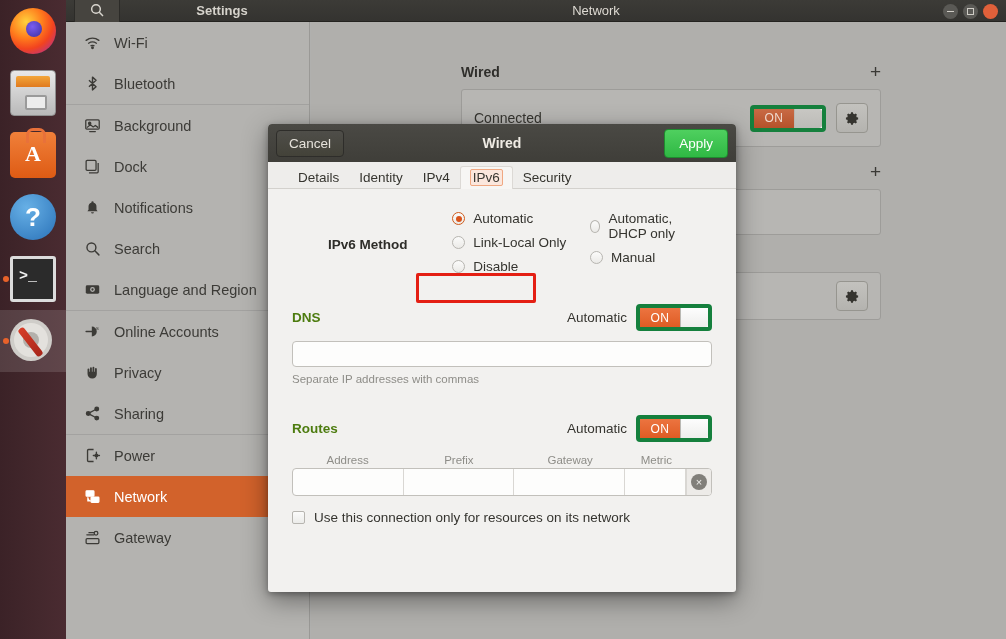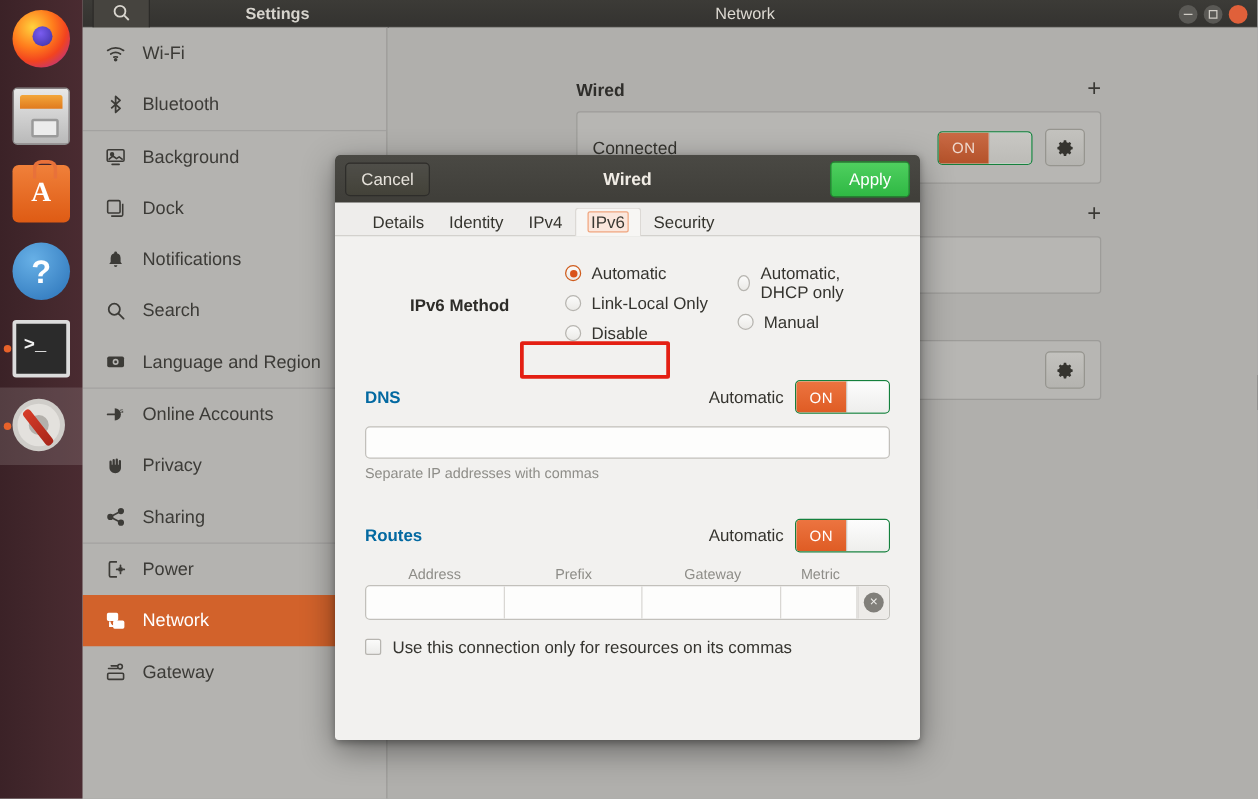--- a/index.html
+++ b/index.html
@@ -177,21 +177,21 @@
   .net-card .lbl { color:#35342f; font-size:14px; flex:1; }
   .gearbtn {
     width:32px; height:30px; border:1px solid #96958f; border-radius:4px;
     background: linear-gradient(#c3c2be,#b4b3af);
     display:flex; align-items:center; justify-content:center;
   }
   .gearbtn svg { width:15px; height:15px; }
 
   
   .toggle {
-    width:76px; height:27px; border:1px solid #15803d; border-radius:4px;
+    width:76px; height:27px; border:4px solid #15803d; border-radius:4px;
     background:#fff; display:flex; overflow:hidden; position:relative;
   }
   .toggle .on {
     width:40px; display:flex; align-items:center; justify-content:center;
     background: linear-gradient(#ec7440,#df5c24);
     color:#fff; font-size:12px; letter-spacing:0.5px;
   }
   .toggle .knob {
     flex:1; background: linear-gradient(#fdfdfd,#eeeeec);
     border-left:1px solid #b9b8b3; border-radius:0 3px 3px 0;
@@ -261,21 +261,21 @@
   .rdot.on::after { content:""; width:6px; height:6px; border-radius:50%; background:#d9531a; }
 
   .redbox {
     position:absolute; left:148px; top:84px; width:120px; height:30px;
     border:3px solid #e41f13; border-radius:2px; pointer-events:none;
   }
 
   .sec-head {
     display:flex; align-items:center; margin-top:30px;
   }
-  .sec-title { font-size:13.5px; font-weight:bold; color:#0369a1; }
+  .sec-title { font-size:13.5px; font-weight:bold; color:#4d7c0f; }
   .sec-auto { margin-left:auto; display:flex; align-items:center; gap:9px;
               font-size:13.5px; color:#35342f; }
   .txtfield {
     margin-top:10px; height:26px; width:100%;
     background:#fdfdfc; border:1px solid #c2c0bb; border-radius:4px;
   }
   .hint { margin-top:6px; font-size:11.5px; color:#8e8d88; }
 
   .routes-hdr {
     display:flex; margin-top:12px; font-size:11.5px; color:#8e8d88;
@@ -627,21 +627,21 @@
         <div class="cell col-prefix"></div>
         <div class="cell col-gw"></div>
         <div class="cell col-metric"></div>
         <div class="delcell">
           <span class="delbtn">×</span>
         </div>
       </div>
 
       <label class="checkrow">
         <span class="cbox"></span>
-        <span>Use this connection only for resources on its commas</span>
+        <span>Use this connection only for resources on its network</span>
       </label>
 
     </div>
   </div>
 
   <div class="launcher">
     <div class="launcher-item">
       <div class="ic ic-firefox"></div>
     </div>
     <div class="launcher-item">

